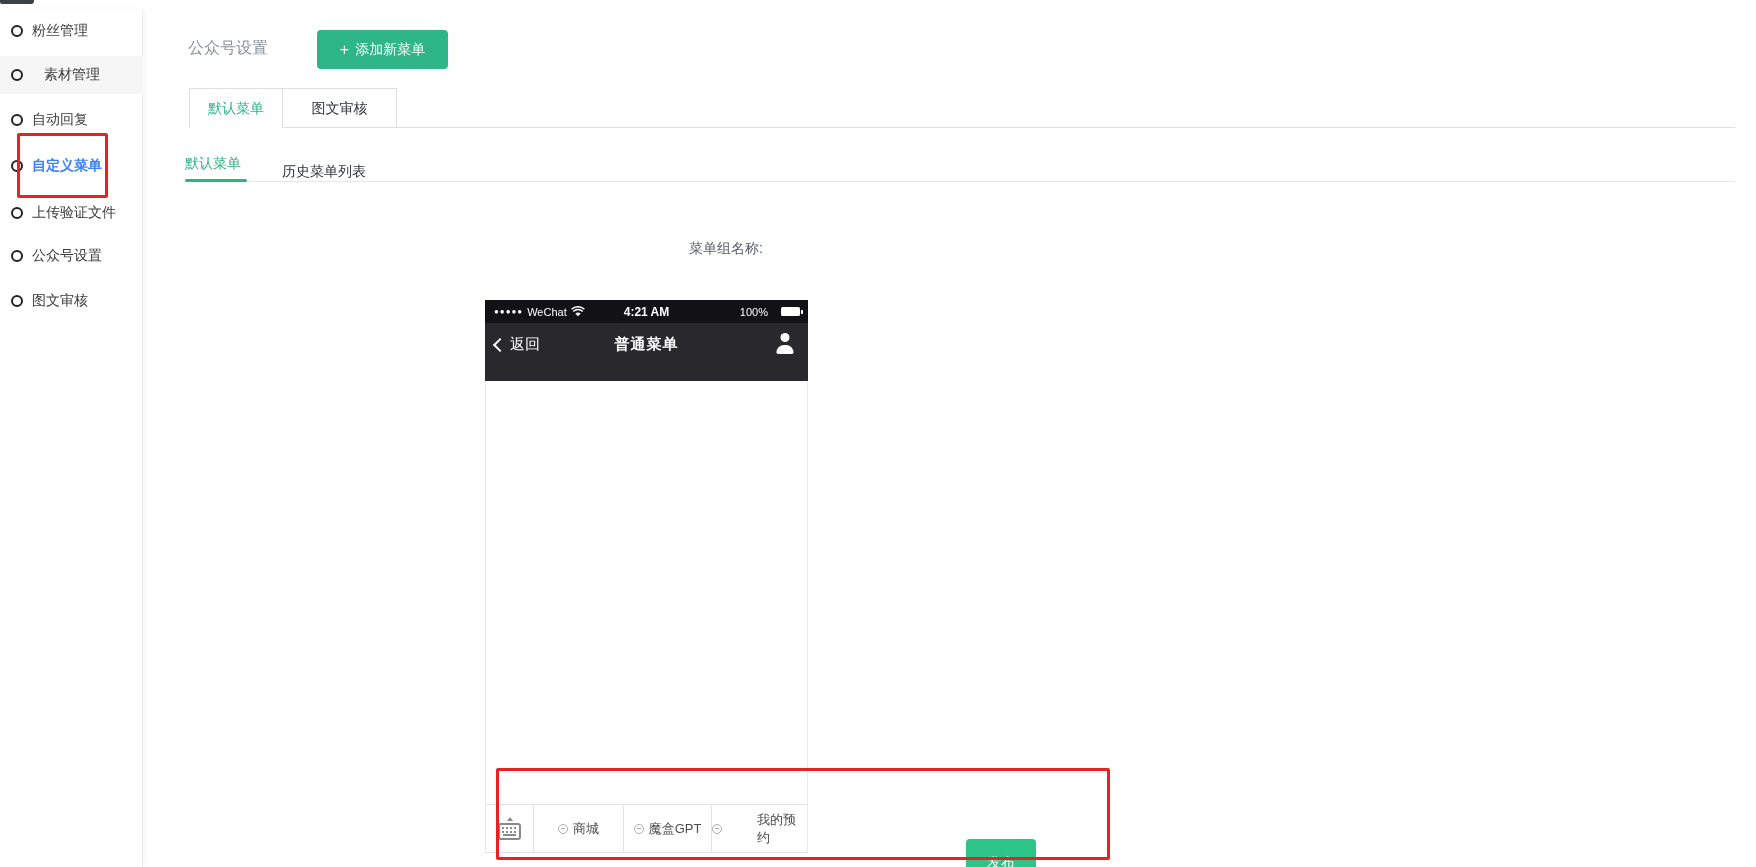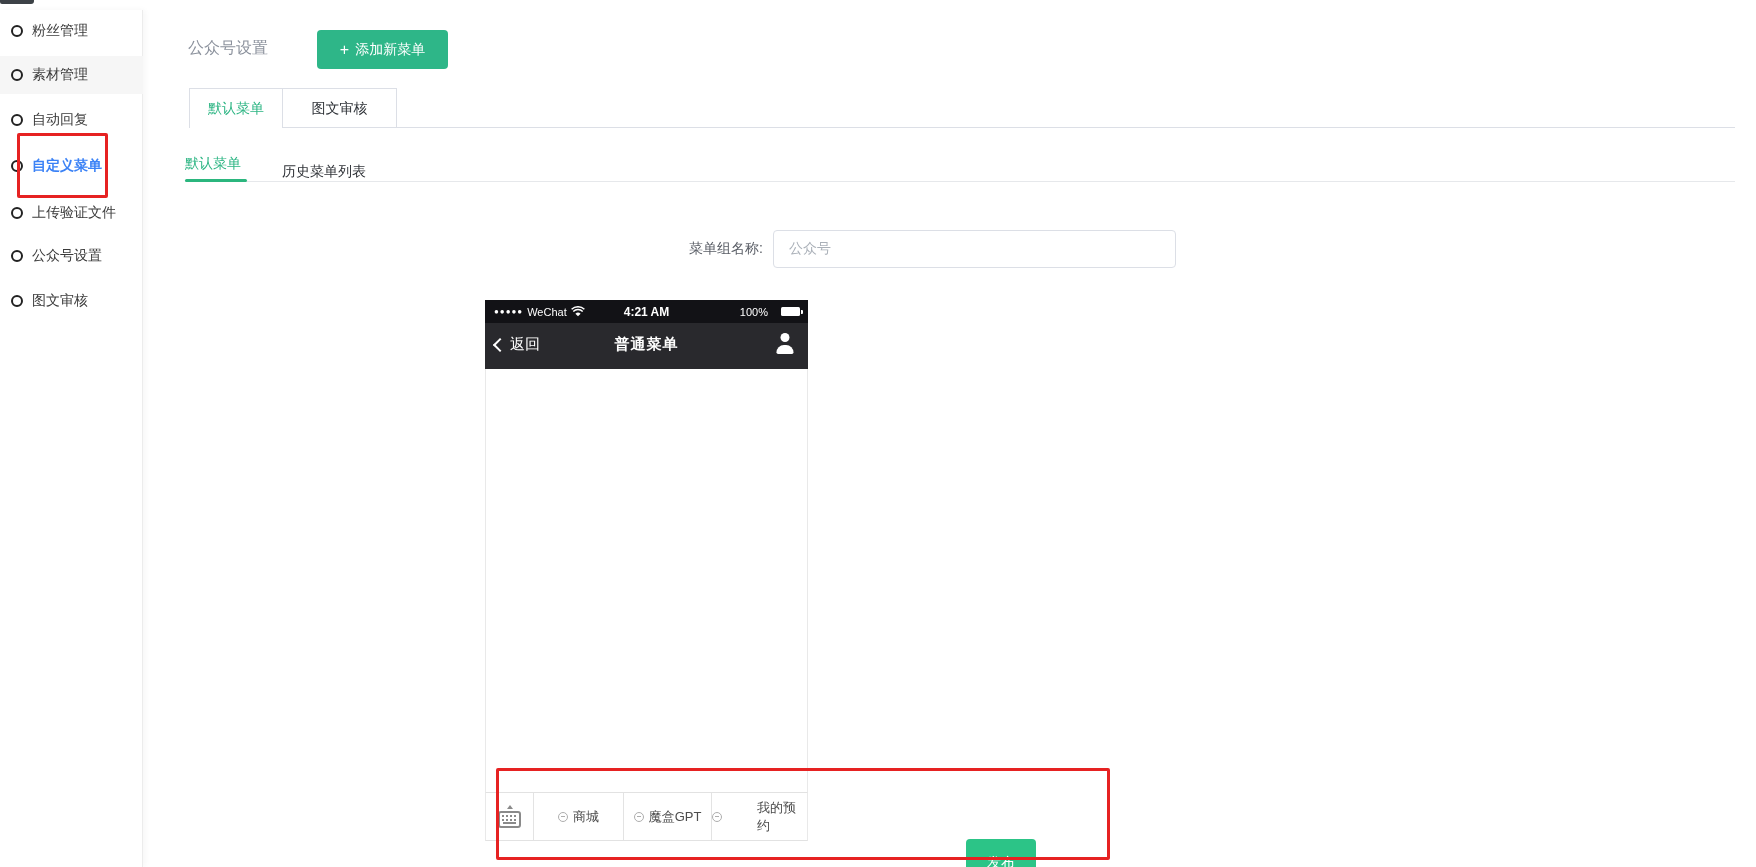--- a/index.html
+++ b/index.html
@@ -8,21 +8,21 @@
     position:relative; width:1756px; height:867px; overflow:hidden;
     background:#fff; font-family:"Liberation Sans", sans-serif; color:#333;
   }
   
   .top-strip { position:absolute; left:0; top:0; width:34px; height:4px; background:#3c4146; border-radius:0 0 3px 2px; }
 
   
   .sidebar { position:absolute; left:0; top:10px; bottom:0; width:143px; background:#fff;
              border-right:1px solid #ececec; box-shadow:2px 0 6px rgba(0,0,0,.04); }
   .side-item { position:absolute; left:0; width:143px; height:38px; display:flex; align-items:center; cursor:pointer; }
-  .side-item.hovered { background:#f6f6f6; }
+  .side-item.hovered { background:#f6f6f6;gap:12px; }
   .scirc { width:12px; height:12px; border:2px solid #222; border-radius:50%; margin-left:11px; flex:none; }
   .side-label { margin-left:9px; font-size:14px; color:#3a3a3a; white-space:nowrap; }
   .side-item.active .side-label { font-weight:bold; color:#3b82f6; }
 
   
   .anno { position:absolute; border:3px solid #e62222; border-radius:2px; z-index:30; pointer-events:none; background:transparent; }
   .anno-sidebar { left:17px; top:133px; width:91px; height:65px; }
   .anno-menubar { left:496px; top:768px; width:614px; height:92px; }
 
   
@@ -59,21 +59,21 @@
   .statusbar { position:relative; height:23px; background:#121216; color:#fff; }
   .sb-left { position:absolute; left:9px; top:0; height:23px; display:flex; align-items:center; gap:4px; }
   .dots { font-size:8px; letter-spacing:1px; color:#fff; }
   .carrier { font-size:11px; color:#fdfdfd; }
   .sb-time { position:absolute; left:50%; top:0; transform:translateX(-50%); height:23px; display:flex; align-items:center;
              font-size:12px; font-weight:bold; }
   .sb-right { position:absolute; right:8px; top:0; height:23px; display:flex; align-items:center; gap:13px; font-size:11px;margin-left:17px; }
   .batt { position:relative; width:19px; height:9px; background:#fff; border-radius:1.5px; }
   .batt::after { content:""; position:absolute; right:-3px; top:2.5px; width:2px; height:4px; background:#fff; border-radius:0 1px 1px 0; }
 
-  .navbar { position:relative; height:46px; background:#29292d; color:#fff; }
+  .navbar { position:relative; height:58px; background:#29292d; color:#fff; }
   .back { position:absolute; left:10px; top:0; height:42px; display:flex; align-items:center; gap:5px; cursor:default; }
   .chev { width:10px; height:10px; border-left:2.5px solid #fff; border-bottom:2.5px solid #fff; transform:rotate(45deg); margin-top:1px; }
   .back-label { font-size:15px; }
   .nav-title { position:absolute; left:50%; top:0; transform:translateX(-50%); height:42px; display:flex; align-items:center;
                font-size:15px; font-weight:bold; letter-spacing:1px; }
   .person { position:absolute; right:13px; top:10px; width:20px; height:22px; }
   .person::before { content:""; position:absolute; top:0; left:50%; transform:translateX(-50%); width:9px; height:9px; background:#fff; border-radius:50%; }
   .person::after { content:""; position:absolute; bottom:1px; left:50%; transform:translateX(-50%); width:17px; height:9px; background:#fff; border-radius:9px 9px 2px 2px; }
 
   .phone-body { height:423px; background:#fff; border-left:1px solid #e9e9e9; border-right:1px solid #e9e9e9; }
@@ -149,21 +149,20 @@
   <div class="ptab-line"></div>
   <div class="ptab ptab-1">默认菜单</div>
   <div class="ptab ptab-2">图文审核</div>
 
   <div class="stab stab-1">默认菜单</div>
   <div class="stab stab-2">历史菜单列表</div>
   <div class="stab-underline"></div>
   <div class="stab-line"></div>
 
   <label class="form-label">菜单组名称:</label>
-  <input class="group-input" type="text" value="公众号" style="">
 
   <div class="phone">
     <div class="statusbar">
       <div class="sb-left">
         <span class="dots">●●●●●</span>
         <span class="carrier">WeChat</span>
         <span style="display:flex;align-items:center;">
           <svg width="14" height="11" viewBox="0 0 16 12">
             <path d="M8 11.5 L11 8.5 A4.4 4.4 0 0 0 5 8.5 Z" fill="#fff"></path>
             <path d="M2.6 6 A7.6 7.6 0 0 1 13.4 6" stroke="#fff" stroke-width="1.7" fill="none"></path>

